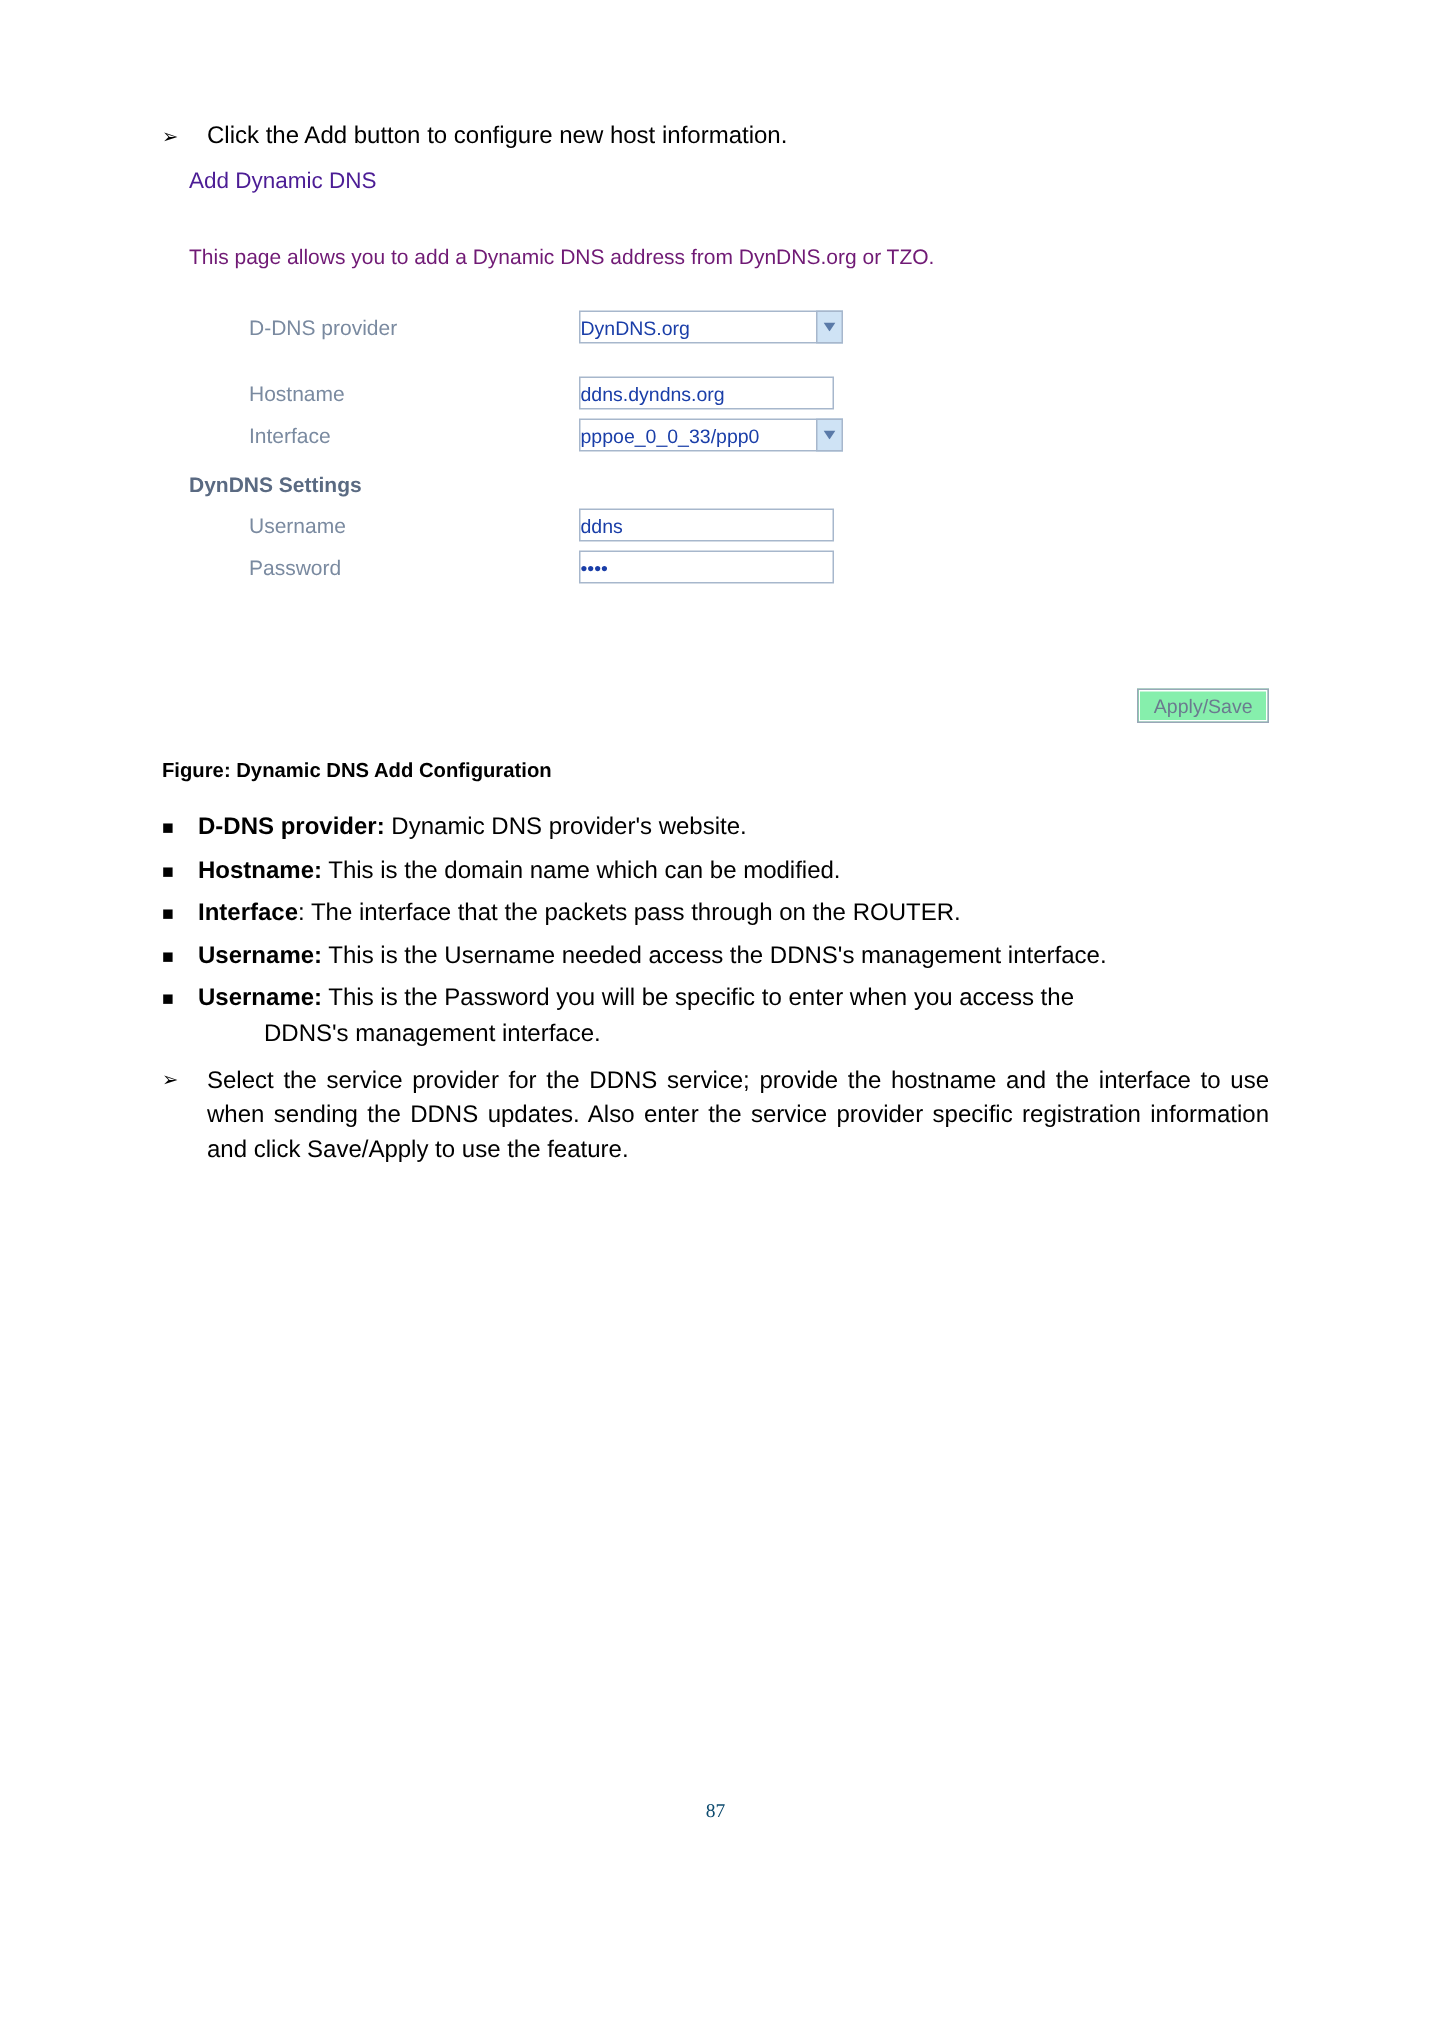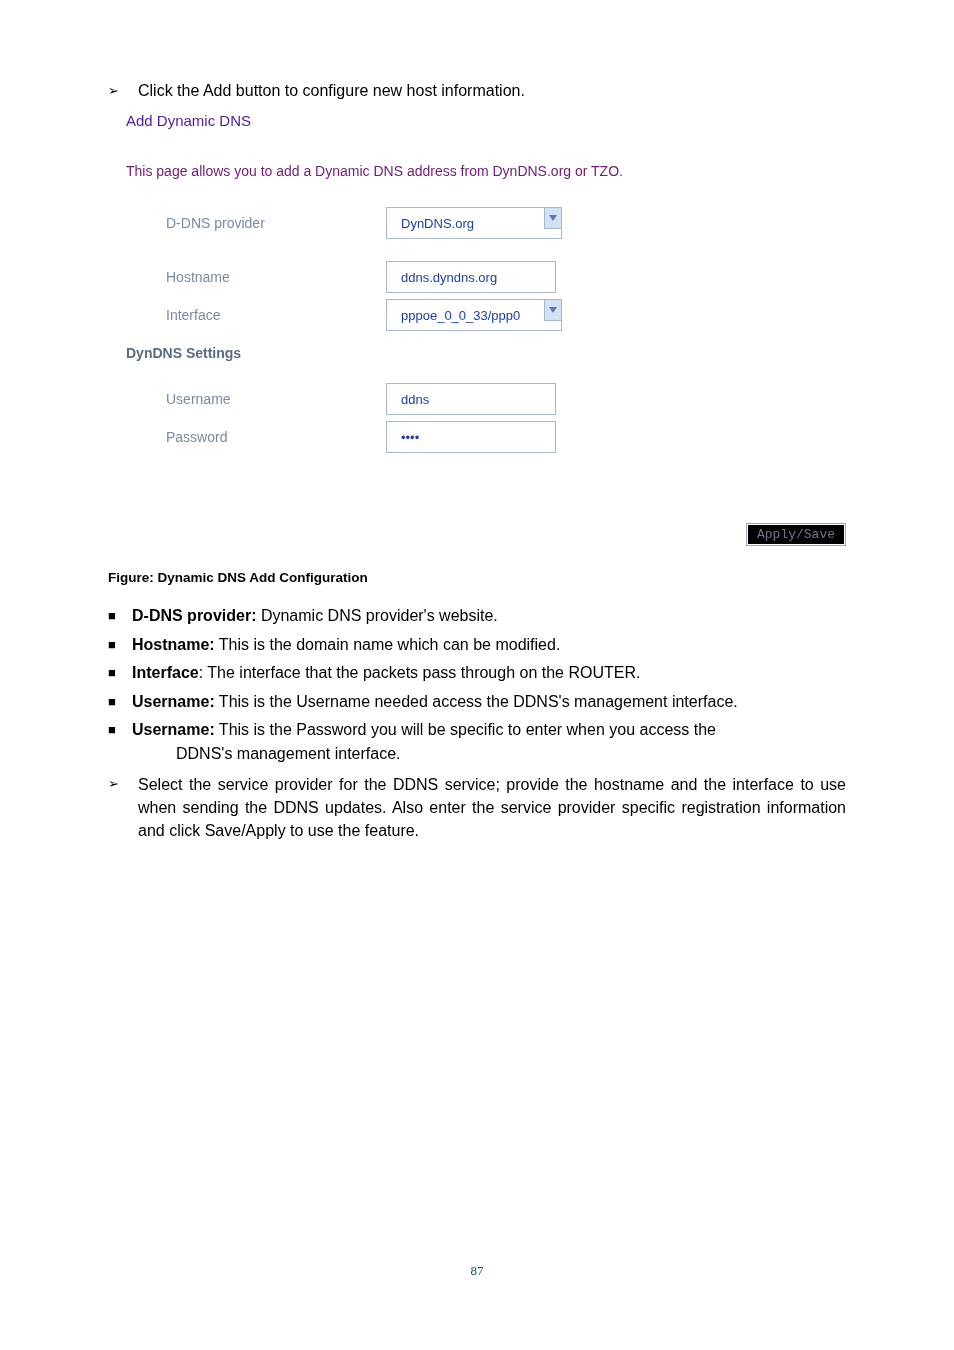--- a/index.html
+++ b/index.html
@@ -61,22 +61,22 @@
     font-size: 14px;
     width: 220px;
     margin-left: 40px;
   }
   .form-control {
     font-family: Verdana, Arial, sans-serif;
     font-size: 13px;
     color: #1a3ea8;
     border: 1px solid #a7b7cc;
     background: #fff;
-    height: 32px;
-    padding: 0 14px;
+    height: 22px;
+    padding: 0 0;
     box-sizing: border-box;
     appearance: none;
     -webkit-appearance: none;
   }
   .select-wrap {
     position: relative;
     display: inline-block;
   }
   .select-wrap select {
     width: 176px;
@@ -96,35 +96,35 @@
     box-sizing: border-box;
     display: flex;
     align-items: center;
     justify-content: center;
     pointer-events: none;
   }
   .section-sub {
     color: #5a6a82;
     font-weight: bold;
     font-size: 14px;
-    margin: 14px 0 22px 0;
+    margin: 14px 0 8px 0;
   }
   .txt-input { width: 170px; }
 
   .apply-row {
     display: flex;
     justify-content: flex-end;
     margin-top: 70px;
     padding-right: 0;
   }
   .apply-btn {
-    font-family: Liberation Mono, monospace;
+    font-family: Liberation Sans, sans-serif;
     font-size: 13px;
     color: #6b7a8f;
-    background: #000000;
+    background: #86efac;
     border: 1px solid #9aa7b8;
     padding: 3px 10px;
     box-shadow: 0 0 0 1px #fff inset;
   }
 
   .fig-caption {
     font-weight: bold;
     font-size: 13.5px;
     margin: 24px 0 20px 0;
   }

